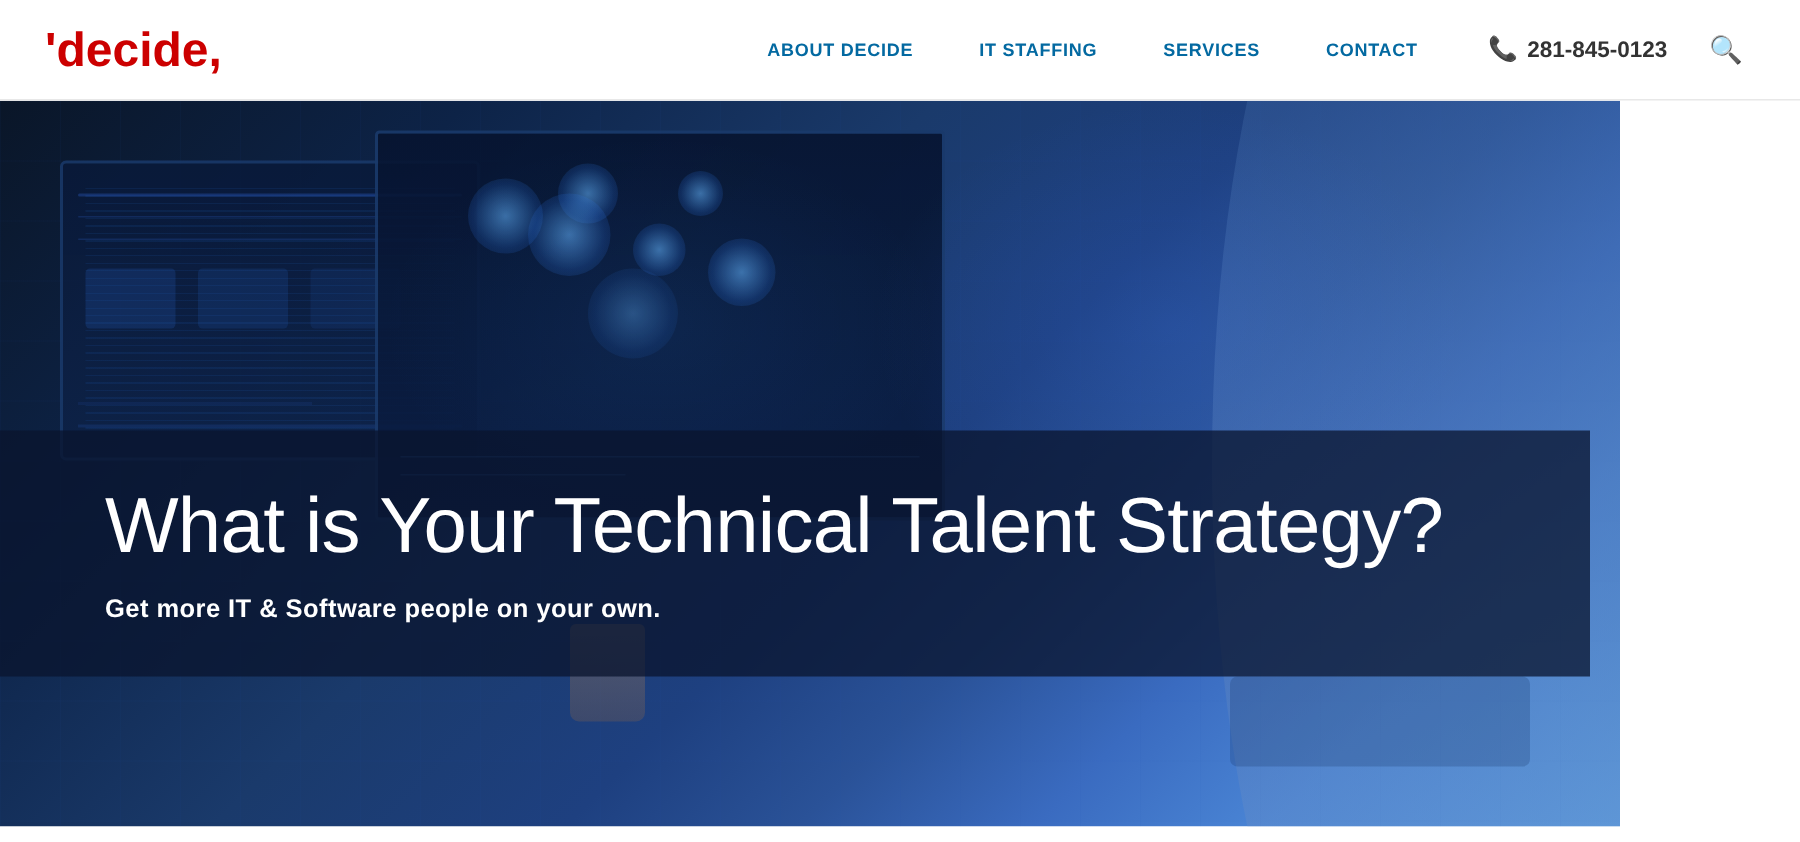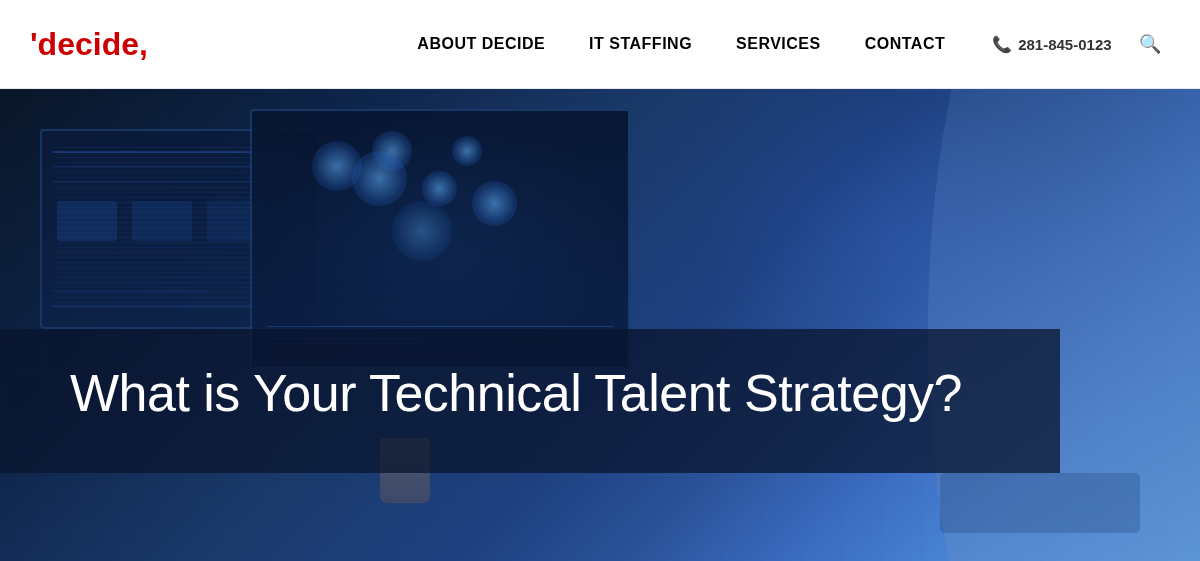--- a/index.html
+++ b/index.html
@@ -8,21 +8,21 @@
       font-family: 'Arial', sans-serif;
       width: 1200px;
       height: 561px;
       overflow: hidden;
     }
 
     
     nav {
       display: flex;
       align-items: center;
-      height: 89px;
+      height: 67px;
       background: #fff;
       padding: 0 30px;
       border-bottom: 1px solid #e8e8e8;
       position: relative;
       z-index: 10;
     }
 
     .logo {
       margin-right: auto;
       text-decoration: none;
@@ -38,22 +38,22 @@
 
     nav ul {
       list-style: none;
       display: flex;
       align-items: center;
       gap: 0;
     }
 
     nav ul li a {
       text-decoration: none;
-      color: #000000;
-      font-size: 16px;
+      color: #0369a1;
+      font-size: 12px;
       font-weight: 600;
       letter-spacing: 0.5px;
       padding: 0 22px;
       text-transform: uppercase;
     }
 
     .nav-phone {
       display: flex;
       align-items: center;
       gap: 6px;
@@ -74,21 +74,21 @@
       cursor: pointer;
       font-size: 18px;
       color: #333;
       padding: 0 8px;
       margin-left: 5px;
     }
 
     
     .hero {
       position: relative;
-      width: 1200px;
+      width: 1080px;
       height: 484px;
       overflow: hidden;
     }
 
     .hero-bg {
       width: 100%;
       height: 100%;
       background: linear-gradient(135deg, #0a1628 0%, #0d2347 20%, #1a3a6b 40%, #1e4080 55%, #2a5298 65%, #3a6bc0 75%, #4a85d5 85%, #5a9de0 100%);
       position: absolute;
       top: 0;
@@ -267,14 +267,15 @@
   <div class="person-hint"></div>
 
   <div style="position:absolute;top:0;right:100px;width:400px;height:300px;background:radial-gradient(ellipse, rgba(60,120,255,0.15) 0%, transparent 70%);pointer-events:none;"></div>
 
   <div style="position:absolute;bottom:40px;right:60px;width:200px;height:60px;background:rgba(20,50,100,0.4);border-radius:5px;opacity:0.6;"></div>
 
   <div style="position:absolute;bottom:70px;left:380px;width:50px;height:65px;background:linear-gradient(180deg,rgba(180,140,100,0.5) 0%,rgba(140,100,70,0.4) 100%);border-radius:4px 4px 6px 6px;opacity:0.7;"></div>
 
   <div class="hero-text-band">
     <h1 class="hero-headline">What is Your Technical Talent Strategy?</h1>
+    <p class="hero-sub">Get more IT &amp; Software people on your own.</p>
   </div>
 </section>
 
 </body></html>

